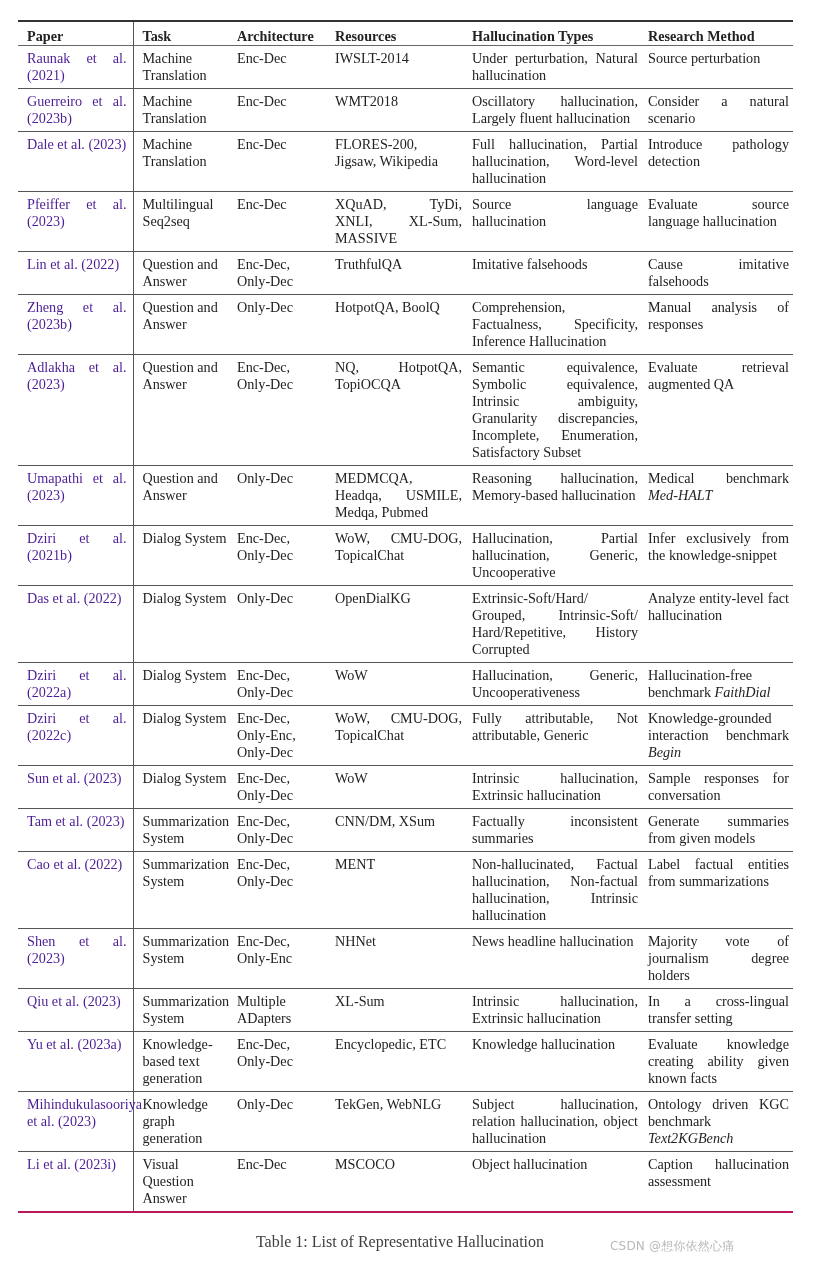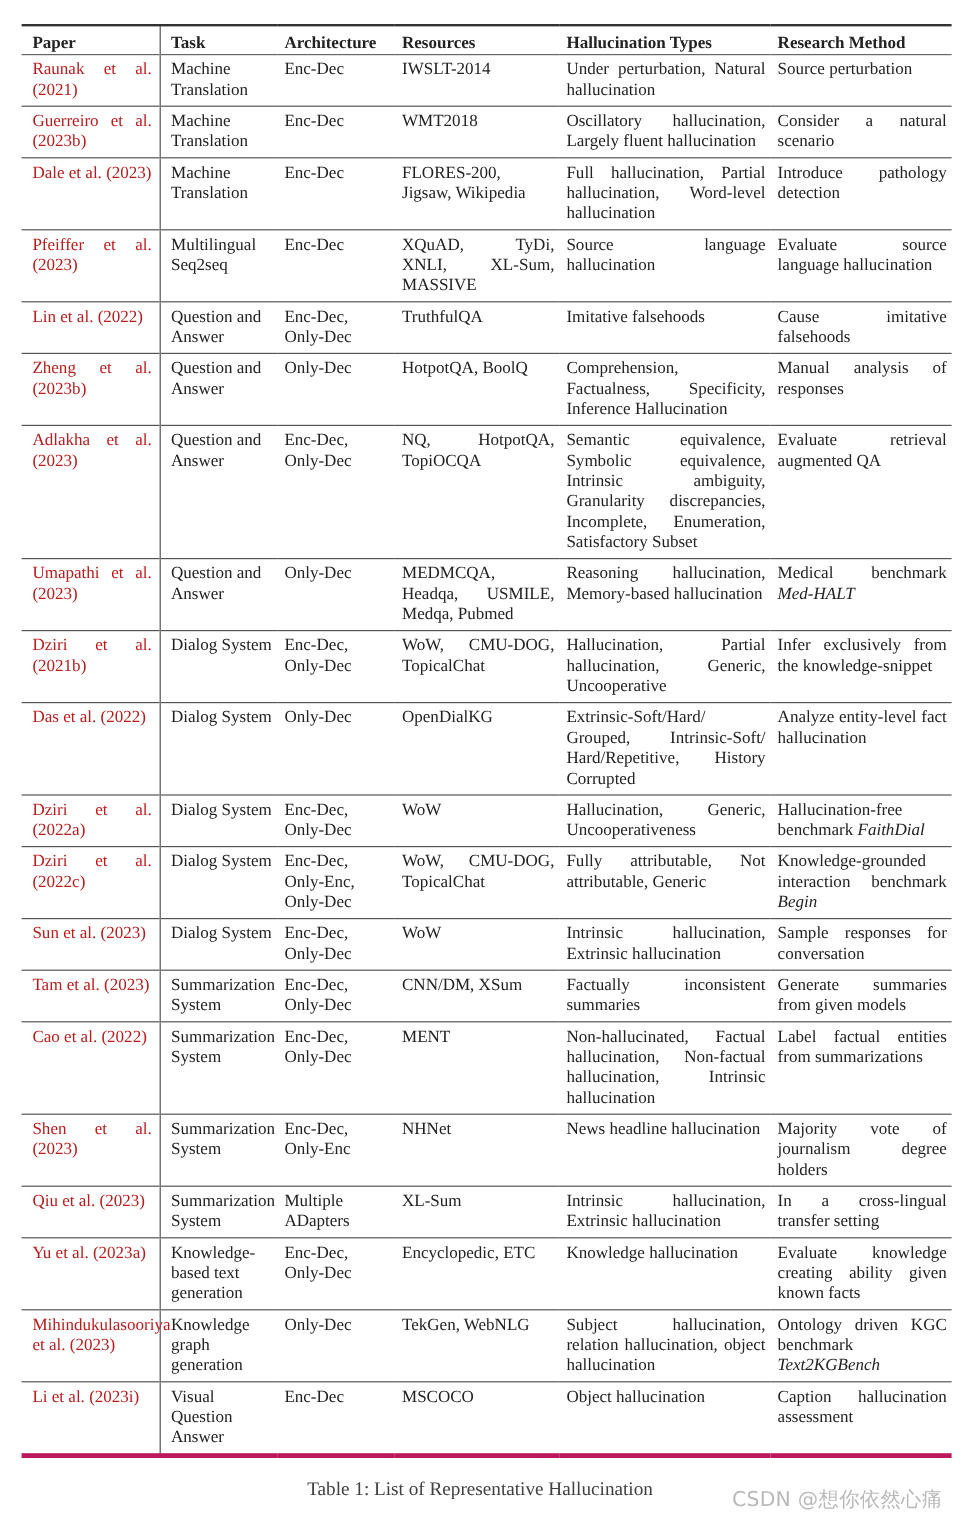--- a/index.html
+++ b/index.html
@@ -7,31 +7,31 @@
          font-family: "Liberation Serif", "DejaVu Serif", serif; color: #222; }
   .table-wrap { position: absolute; left: 18px; top: 20px; width: 775px; }
   table { border-collapse: collapse; width: 775px; table-layout: fixed; font-size: 14.2px; line-height: 17px; }
   col.c0 { width: 115px; } col.c1 { width: 98px; } col.c2 { width: 98px; }
   col.c3 { width: 137px; } col.c4 { width: 176px; } col.c5 { width: 151px; }
   thead tr { border-top: 2px solid #333; border-bottom: 1.5px solid #666; }
   th { text-align: left; font-weight: bold; padding: 6px 4px 0 6px; height: 17px; vertical-align: top; }
   th.paper, td.paper { padding-left: 9px; padding-right: 6px; }
   td { vertical-align: top; padding: 4px 4px 4px 6px; }
   tbody tr { border-bottom: 1.5px solid #555; }
-  tbody tr:last-child { border-bottom: 4px solid #be185d; }
+  tbody tr:last-child { border-bottom: 2px solid #be185d; }
   .div-right { border-right: 1px solid #555; }
-  td.paper { color: #b91c1c; text-align: justify; text-align-last: left; }
+  td.paper { color: #4c1d95; text-align: justify; text-align-last: left; }
   td.task { padding-left: 9px; }
   th.task { padding-left: 9px; }
   td.just { text-align: justify; hyphens: manual; }
   .it { font-style: italic; font-family: Liberation Serif, serif; }
   .caption { position: absolute; top: 1233px; left: 0; width: 814px; text-align: center; font-size: 16px; color: #404040; }
   .caption span { position: relative; left: -7px; }
   .watermark { position: absolute; left: 610px; top: 1238px; font-family: "DejaVu Sans", "Liberation Sans", sans-serif;
-               font-size: 17px; color: #b9b9b9; letter-spacing: 0.2px; }
+               font-size: 12px; color: #b9b9b9; letter-spacing: 0.2px; }
 </style>
 </head>
 <body>
 
 <div class="table-wrap">
   <table>
     <colgroup>
         <col class="c0">
         <col class="c1">
         <col class="c2">

